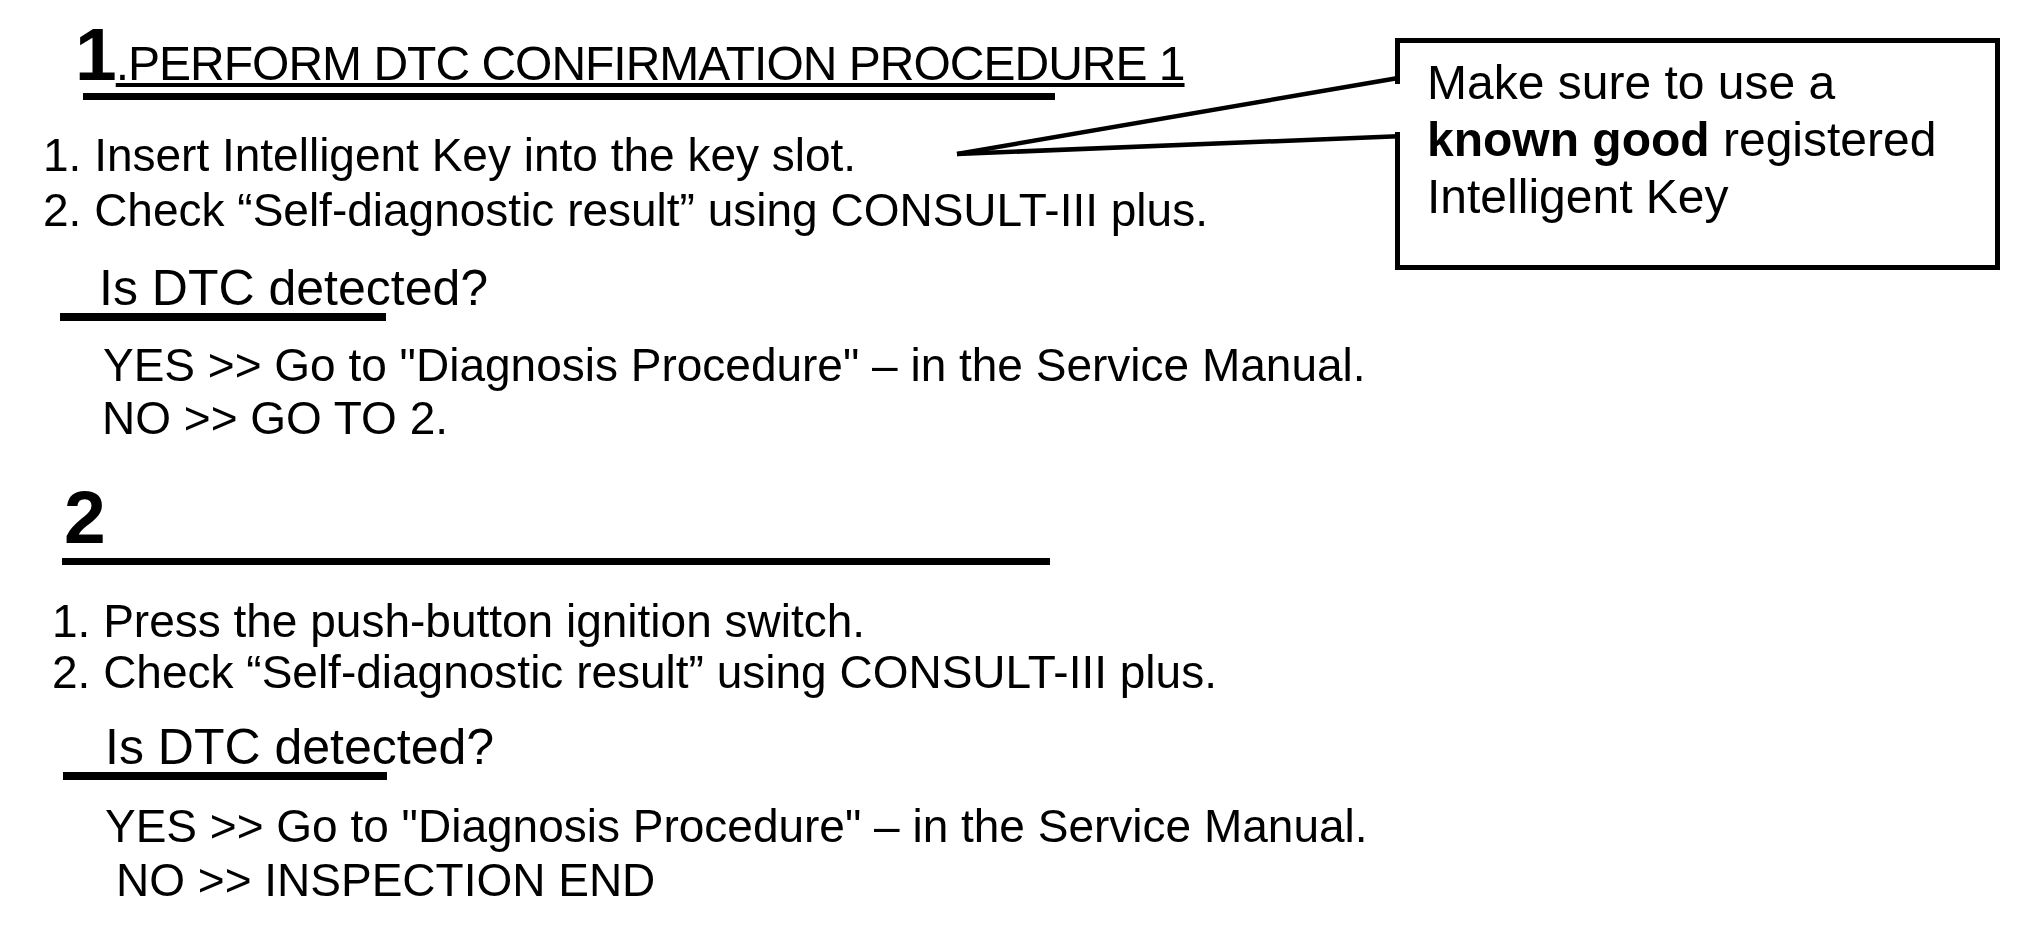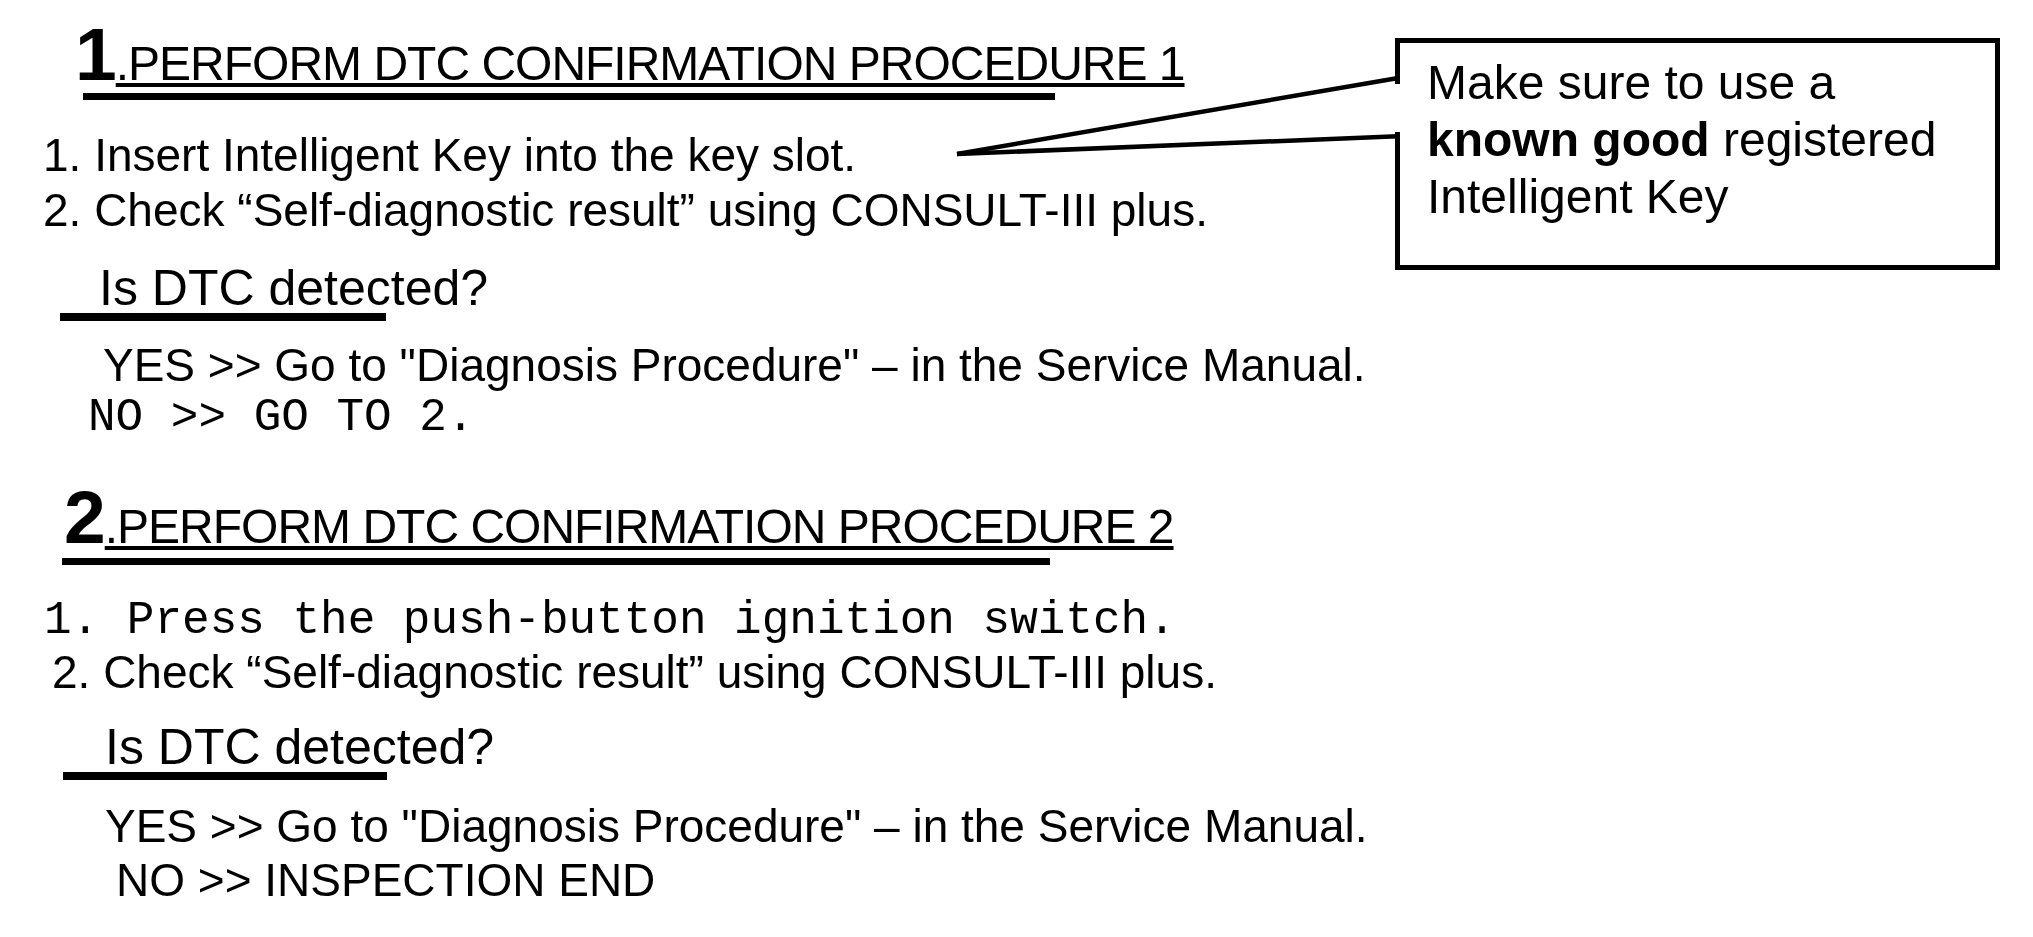--- a/index.html
+++ b/index.html
@@ -25,26 +25,26 @@
   .ans   { font-size: 46px; line-height: 50px; }
 
   
   #h1-block   { left: 75px;  top: 19px; }
   #h1-rule    { left: 83px;  top: 93px;  width: 972px; height: 7px; }
   #s1-step1   { left: 43px;  top: 130px; }
   #s1-step2   { left: 43px;  top: 185px; }
   #s1-quest   { left: 64px;  top: 261px; }
   #s1-q-rule  { left: 60px;  top: 313px; width: 326px; height: 8px; }
   #s1-yes     { left: 103px; top: 340px; }
-  #s1-no      { left: 88px; top: 393px; font-family: Liberation Mono, monospace; }
+  #s1-no      { left: 102px; top: 393px; }
 
   
   #h2-block   { left: 64px;  top: 482px; }
   #h2-rule    { left: 62px;  top: 558px; width: 988px; height: 7px; }
-  #s2-step1   { left: 44px;  top: 596px; font-family: Liberation Mono, monospace; }
+  #s2-step1   { left: 52px;  top: 596px; }
   #s2-step2   { left: 52px;  top: 647px; }
   #s2-quest   { left: 70px;  top: 720px; }
   #s2-q-rule  { left: 63px;  top: 772px; width: 324px; height: 8px; }
   #s2-yes     { left: 105px; top: 801px; }
   #s2-no      { left: 116px; top: 855px; }
 
   
   #callout-box {
     left: 1395px; top: 38px;
     width: 605px; height: 232px;
@@ -84,21 +84,20 @@
 <div class="abs step" id="s1-step2">2. Check “Self-diagnostic result” using CONSULT-III plus.</div>
 
 <div class="abs quest" id="s1-quest">Is DTC detected?</div>
 <div class="rule" id="s1-q-rule"></div>
 
 <div class="abs ans" id="s1-yes">YES &gt;&gt; Go to "Diagnosis Procedure" – in the Service Manual.</div>
 <div class="abs ans" id="s1-no">NO &gt;&gt; GO TO 2.</div>
 
 <div class="abs heading" id="h2-block">
   <span class="num">2</span>
-    <span class="title">.PERFORM DTC CONFIRMATION PROCEDURE 2</span>
 </div>
 <div class="rule" id="h2-rule"></div>
 
 <div class="abs step" id="s2-step1">1. Press the push-button ignition switch.</div>
 <div class="abs step" id="s2-step2">2. Check “Self-diagnostic result” using CONSULT-III plus.</div>
 
 <div class="abs quest" id="s2-quest">Is DTC detected?</div>
 <div class="rule" id="s2-q-rule"></div>
 
 <div class="abs ans" id="s2-yes">YES &gt;&gt; Go to "Diagnosis Procedure" – in the Service Manual.</div>

